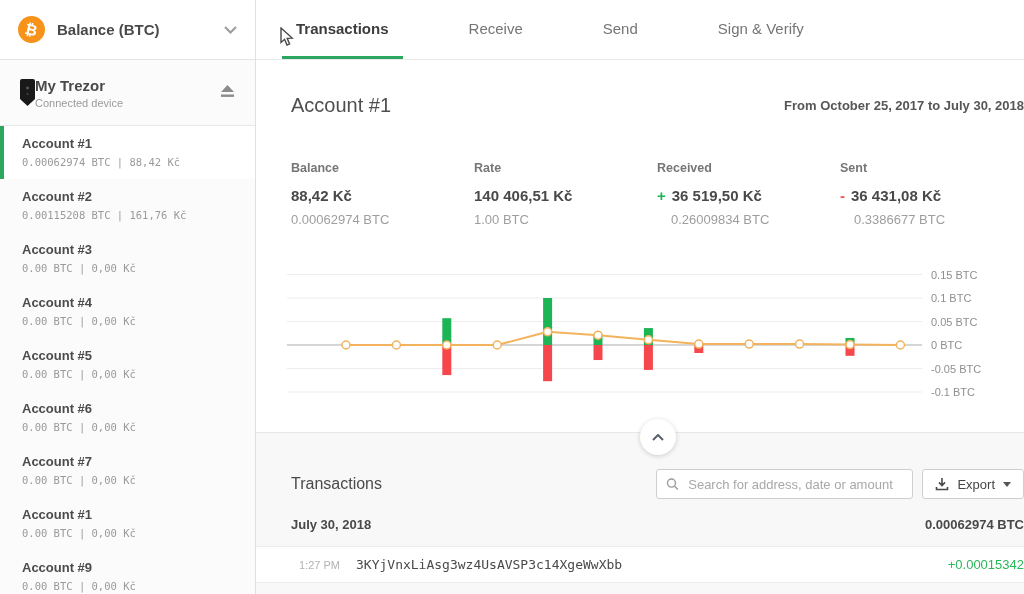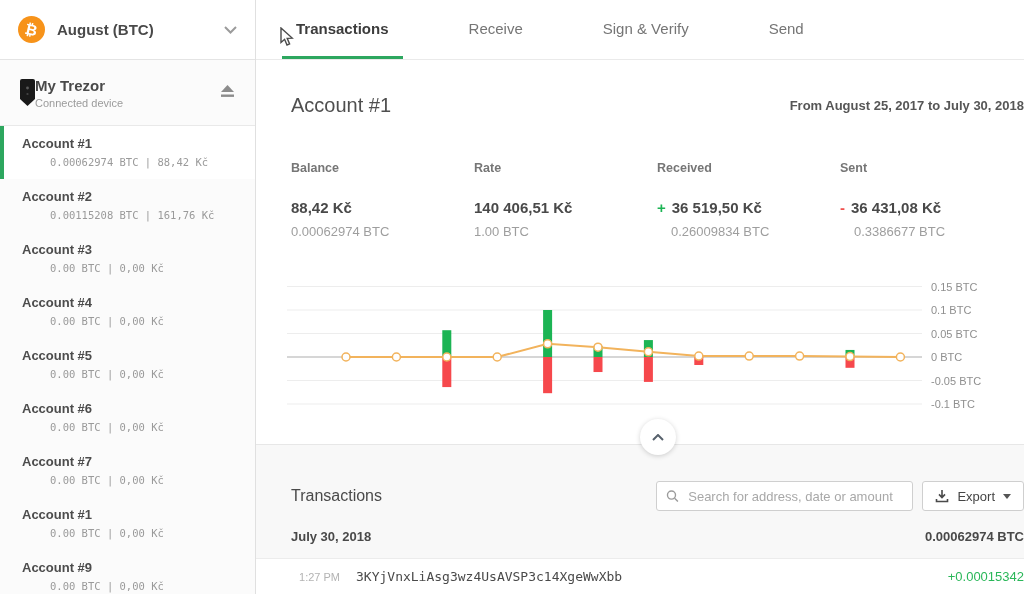--- a/index.html
+++ b/index.html
@@ -23,39 +23,39 @@
   .coin-label{font-size:15px;font-weight:bold;color:#494949;}
   .coin-header .chev{margin-left:auto;}
   .device-row{height:66px;border-bottom:1px solid #e9e9e9;display:flex;align-items:center;
               padding:0 16px 0 20px;}
   .device-name{font-size:15px;font-weight:bold;color:#494949;}
   .device-status{font-size:11px;color:#9b9b9b;margin-top:3px;}
   .eject-btn{margin-left:auto;background:none;border:none;padding:4px;cursor:pointer;}
   .acc-item{height:53px;padding:10px 10px 0 18px;border-left:4px solid transparent;cursor:pointer;}
   .acc-item.selected{background:#fff;border-left-color:var(--accent);}
   .acc-label{font-size:13px;font-weight:bold;color:#4c4c4c;}
-  .acc-value{font-family:"DejaVu Sans Mono",monospace;font-size:10.5px;color:#9a9a9a;margin-top:5px;margin-left:28px;}
+  .acc-value{font-family:"DejaVu Sans Mono",monospace;font-size:10.5px;color:#9a9a9a;margin-top:5px;}
 
   
   main{flex:1;display:flex;flex-direction:column;position:relative;background:#fff;}
   .tabbar{height:60px;min-height:60px;border-bottom:1px solid #eaeaea;display:flex;
           align-items:stretch;padding-left:26px;background:#fff;}
   .tab{display:flex;align-items:center;padding:0 14px;margin-right:52px;font-size:15px;
        color:#757575;border-bottom:3px solid transparent;cursor:pointer;white-space:nowrap;}
   .tab.active{color:#3d3d3d;font-weight:bold;border-bottom-color:var(--accent);}
 
   .card{padding:0 35px 16px 35px;background:#fff;border-bottom:1px solid #e7e7e7;}
   .card-head{display:flex;justify-content:space-between;align-items:center;padding-top:34px;}
   .page-title{font-size:20px;font-weight:400;color:#4f4f4f;margin:0;}
   .date-range{font-size:13px;font-weight:bold;color:#565656;}
 
   .summary{display:flex;margin-top:44px;}
   .sum-col{width:183px;}
   .sum-label{font-size:12.5px;font-weight:bold;color:#767676;}
-  .sum-fiat{margin-top:24px;font-size:15px;font-weight:bold;color:#494949;display:flex;gap:6px;}
+  .sum-fiat{margin-top:12px;font-size:15px;font-weight:bold;color:#494949;display:flex;gap:6px;}
   .sum-btc{margin-top:8px;font-size:13px;color:#9e9e9e;}
   .indent{margin-left:14px;}
   .sign{font-weight:bold;}
   .sign.plus{color:var(--chart-green);}
   .sign.minus{color:var(--red);}
 
   #chart{margin:29px 0 0 -4px;height:160px;}
 
   .collapse-btn{position:absolute;left:384px;top:419px;width:36px;height:36px;border-radius:50%;
                 background:#fff;border:none;box-shadow:0 1px 5px rgba(0,0,0,.18);cursor:pointer;
@@ -88,21 +88,21 @@
 </head>
 <body>
 
 <div class="app">
 
   <aside class="sidebar">
     <div class="coin-header">
       <span class="btc-icon">
           <span>₿</span>
         </span>
-      <span class="coin-label">August (BTC)</span>
+      <span class="coin-label">Balance (BTC)</span>
       <svg class="chev" width="13" height="8" viewBox="0 0 13 8">
         <polyline points="1,1 6.5,6.5 12,1" fill="none" stroke="#9b9b9b" stroke-width="2"></polyline>
       </svg>
     </div>
 
     <div class="device-row">
       <svg width="15" height="27" viewBox="0 0 15 27">
         <path d="M2 0 h11 a2 2 0 0 1 2 2 v18 l-7.5 7 L0 20 V2 a2 2 0 0 1 2-2 Z" fill="#191919"></path>
         <circle cx="7.5" cy="9" r="1.4" fill="#5a5a5a"></circle>
         <circle cx="7.5" cy="15" r="1.1" fill="#454545"></circle>
@@ -156,28 +156,28 @@
           <div class="acc-label">Account #9</div>
           <div class="acc-value">0.00 BTC | 0,00 Kč</div>
         </div>
       </div>
   </aside>
 
   <main>
     <nav class="tabbar" id="tabbar">
         <span class="tab active">Transactions</span>
         <span class="tab">Receive</span>
+        <span class="tab">Send</span>
         <span class="tab">Sign &amp; Verify</span>
-        <span class="tab">Send</span>
       </nav>
 
     <section class="card">
       <div class="card-head">
         <h1 class="page-title">Account #1</h1>
-        <div class="date-range">From August 25, 2017 to July 30, 2018</div>
+        <div class="date-range">From October 25, 2017 to July 30, 2018</div>
       </div>
 
       <div class="summary">
         <div class="sum-col">
           <div class="sum-label">Balance</div>
           <div class="sum-fiat">88,42 Kč</div>
           <div class="sum-btc">0.00062974 BTC</div>
         </div>
         <div class="sum-col">
           <div class="sum-label">Rate</div>

